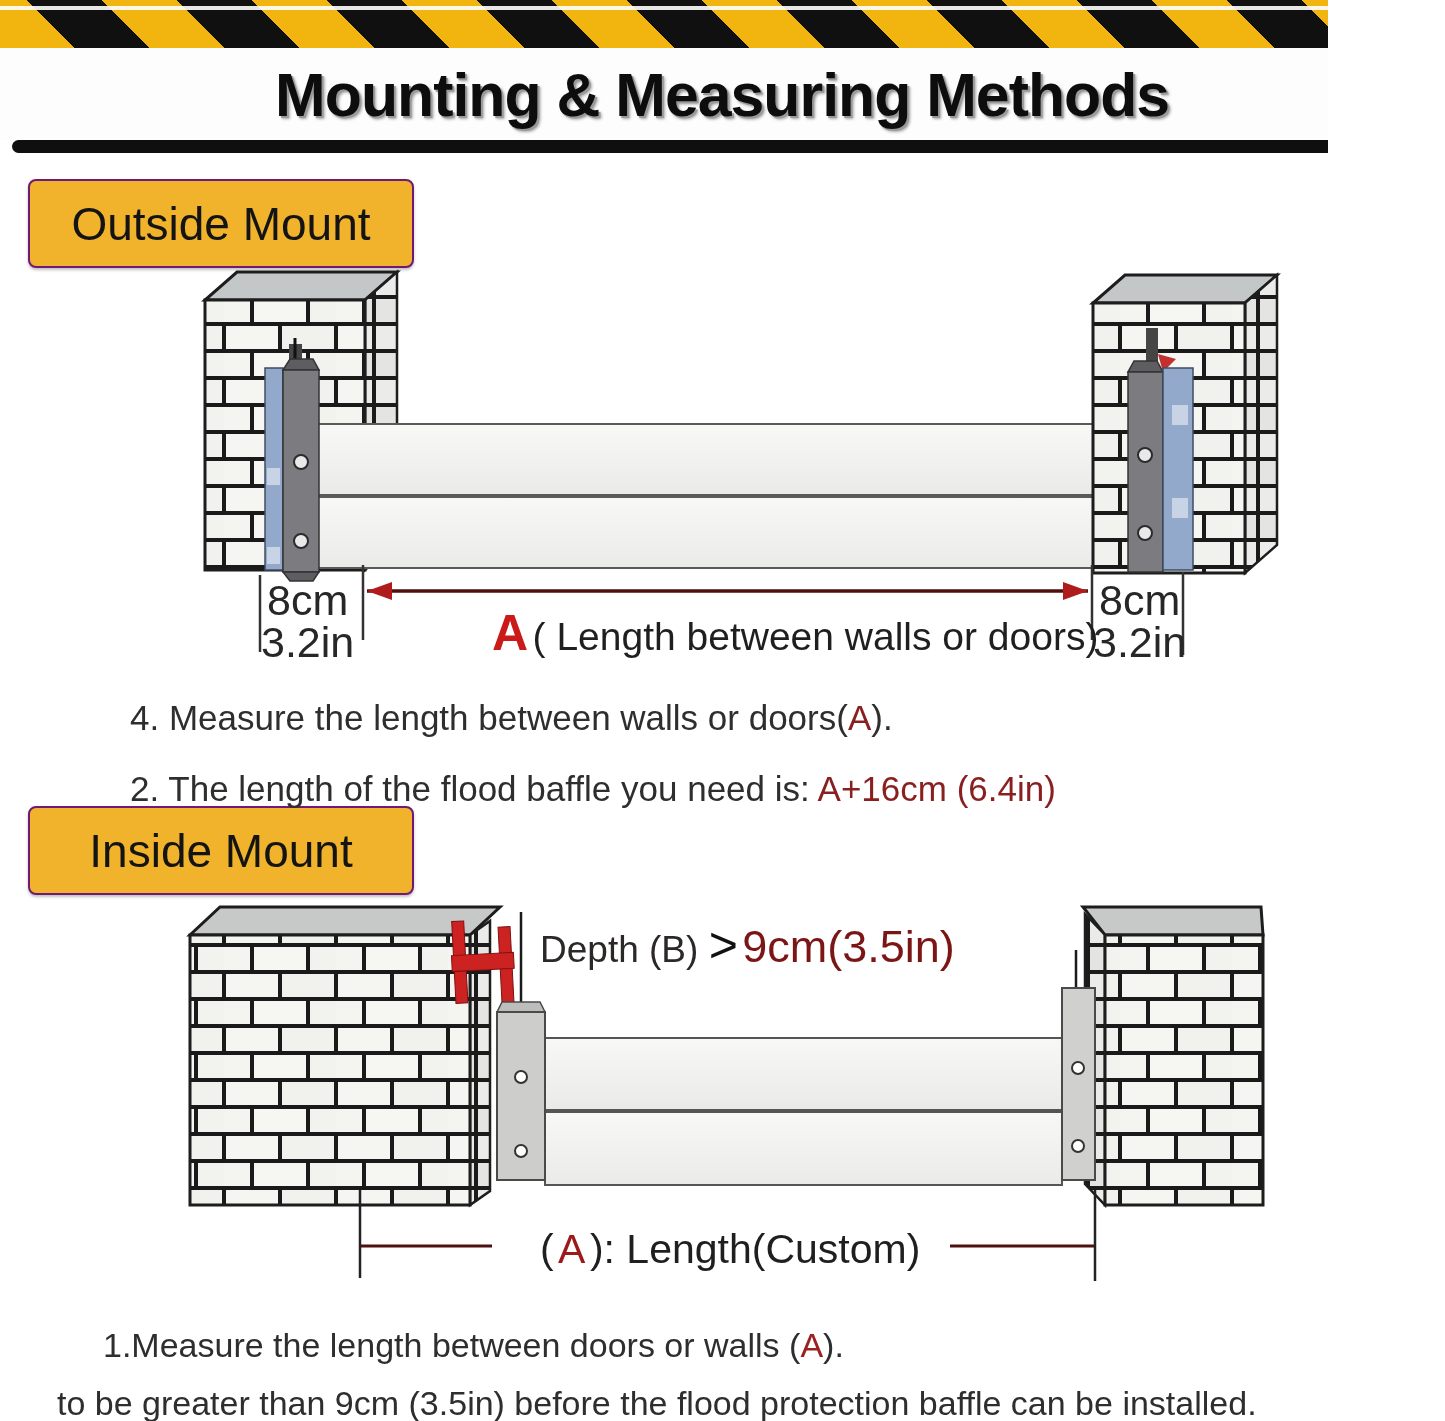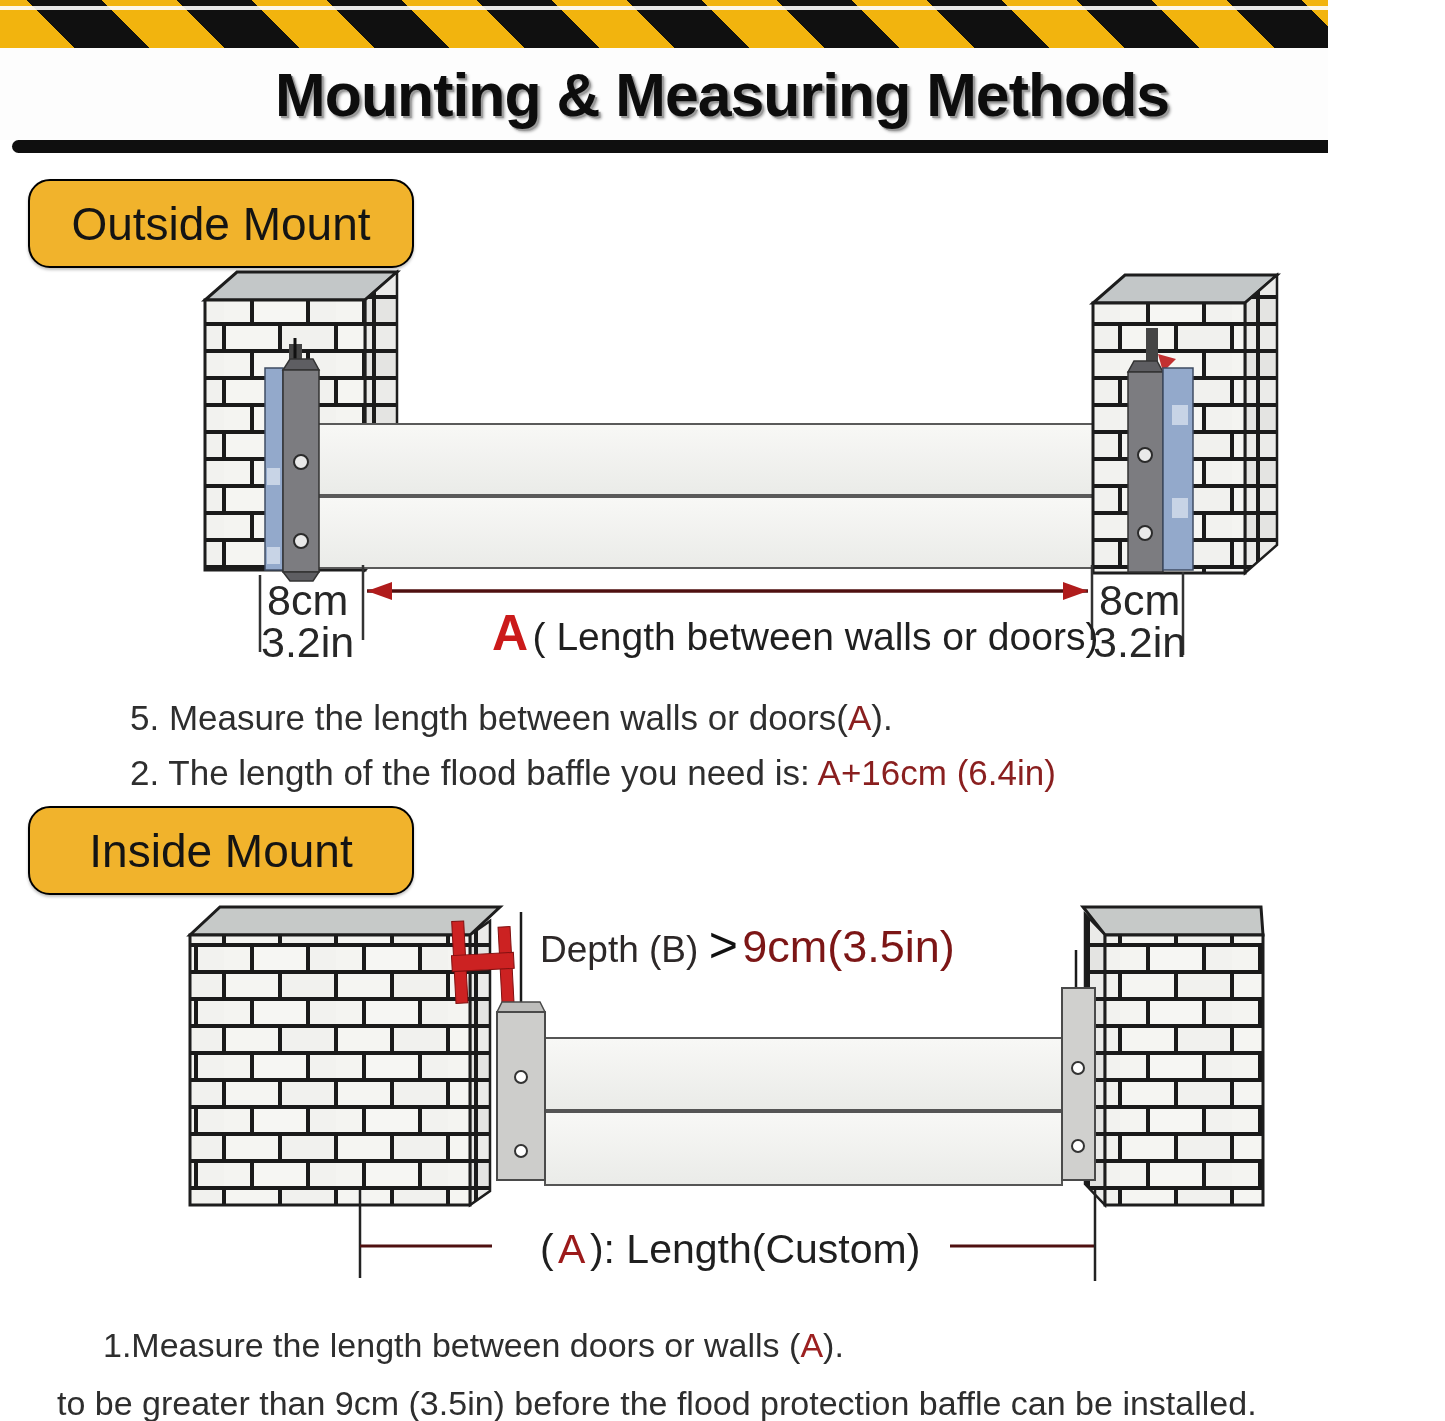--- a/index.html
+++ b/index.html
@@ -11,35 +11,35 @@
     background:repeating-linear-gradient(45deg,#f2b40e 0 53px,#101010 53px 106px);}
   .hazard-highlight{position:absolute;left:0;top:6px;width:1445px;height:4px;background:#ffffff;opacity:.9;}
   .title-band{position:absolute;left:0;top:48px;width:1445px;height:92px;background:#fdfdfd;
     display:flex;align-items:center;justify-content:center;}
   .main-title{font-size:62px;font-weight:700;letter-spacing:-1px;color:#0d0d0d;
     text-shadow:2px 2px 0 #9a9a9a,3px 3px 3px rgba(0,0,0,.35);transform:scaleX(.98);}
   .title-underbar{position:absolute;left:12px;top:140px;width:1420px;height:13px;background:#0f0f0f;border-radius:7px;}
 
   
   .section-label{position:absolute;left:28px;width:382px;height:85px;background:#f1b32c;
-    border:2px solid #000000;border-radius:22px;display:flex;align-items:center;justify-content:center;
+    border:2px solid #701a75;border-radius:8px;display:flex;align-items:center;justify-content:center;
     font-size:46px;color:#141414;box-shadow:0 2px 3px rgba(0,0,0,.25);}
   #outside-label{top:179px;}
   #inside-label{top:806px;}
 
   svg{position:absolute;left:0;display:block;}
   #svg-outside{top:260px;}
   #svg-inside{top:890px;}
   svg text{font-family:"Liberation Sans", sans-serif;}
 
   
   .steps{position:absolute;color:#2e2e2e;font-size:35px;}
   .steps .line{white-space:nowrap;}
   #steps-outside{left:130px;top:698px;}
-  #steps-outside .line + .line{margin-top:15px;}
+  #steps-outside .line + .line{margin-top:31px;}
   .hl-red{color:#8a1f1f;}
   .hl-red-bright{color:#9c2020;}
   #bottom-step1{left:103px;top:1288px;margin-top:38px;}
   #bottom-step2a{left:103px;top:1342px;}
   #bottom-step2b{left:57px;top:1384px;}
   .steps-bottom{position:absolute;color:#2e2e2e;font-size:34px;white-space:nowrap;}
 </style>
 </head>
 <body>
 
@@ -138,21 +138,21 @@
       <text x="1093" y="657" font-size="43" fill="#272727">3.2in</text>
 
       <text x="492" y="650">
         <tspan font-size="50" font-weight="bold" fill="#cb1a1a">A</tspan>
         <tspan font-size="39" fill="#1f1f1f">( Length between walls or doors)</tspan>
       </text>
     </g>
   </svg>
 
   <div class="steps" id="steps-outside">
-    <div class="line"><span>5. Measure the length between walls or doors(</span><span class="hl-red">A</span><span>).</span></div>
+    <div class="line"><span>4. Measure the length between walls or doors(</span><span class="hl-red">A</span><span>).</span></div>
     <div class="line"><span>2. The length of the flood baffle you need is: </span><span class="hl-red">A+16cm (6.4in)</span></div>
   </div>
 
   <svg id="svg-inside" width="1445" height="395" viewBox="0 890 1445 395">
     <defs>
       <pattern id="brickB" width="112" height="54" patternUnits="userSpaceOnUse">
         <rect width="112" height="54" fill="#1a1a1a"></rect>
         <rect x="2" y="2" width="52" height="23" fill="#f5f5f2"></rect>
         <rect x="58" y="2" width="52" height="23" fill="#f1f1ee"></rect>
         <rect x="-26" y="29" width="52" height="23" fill="#f4f4f1"></rect>

